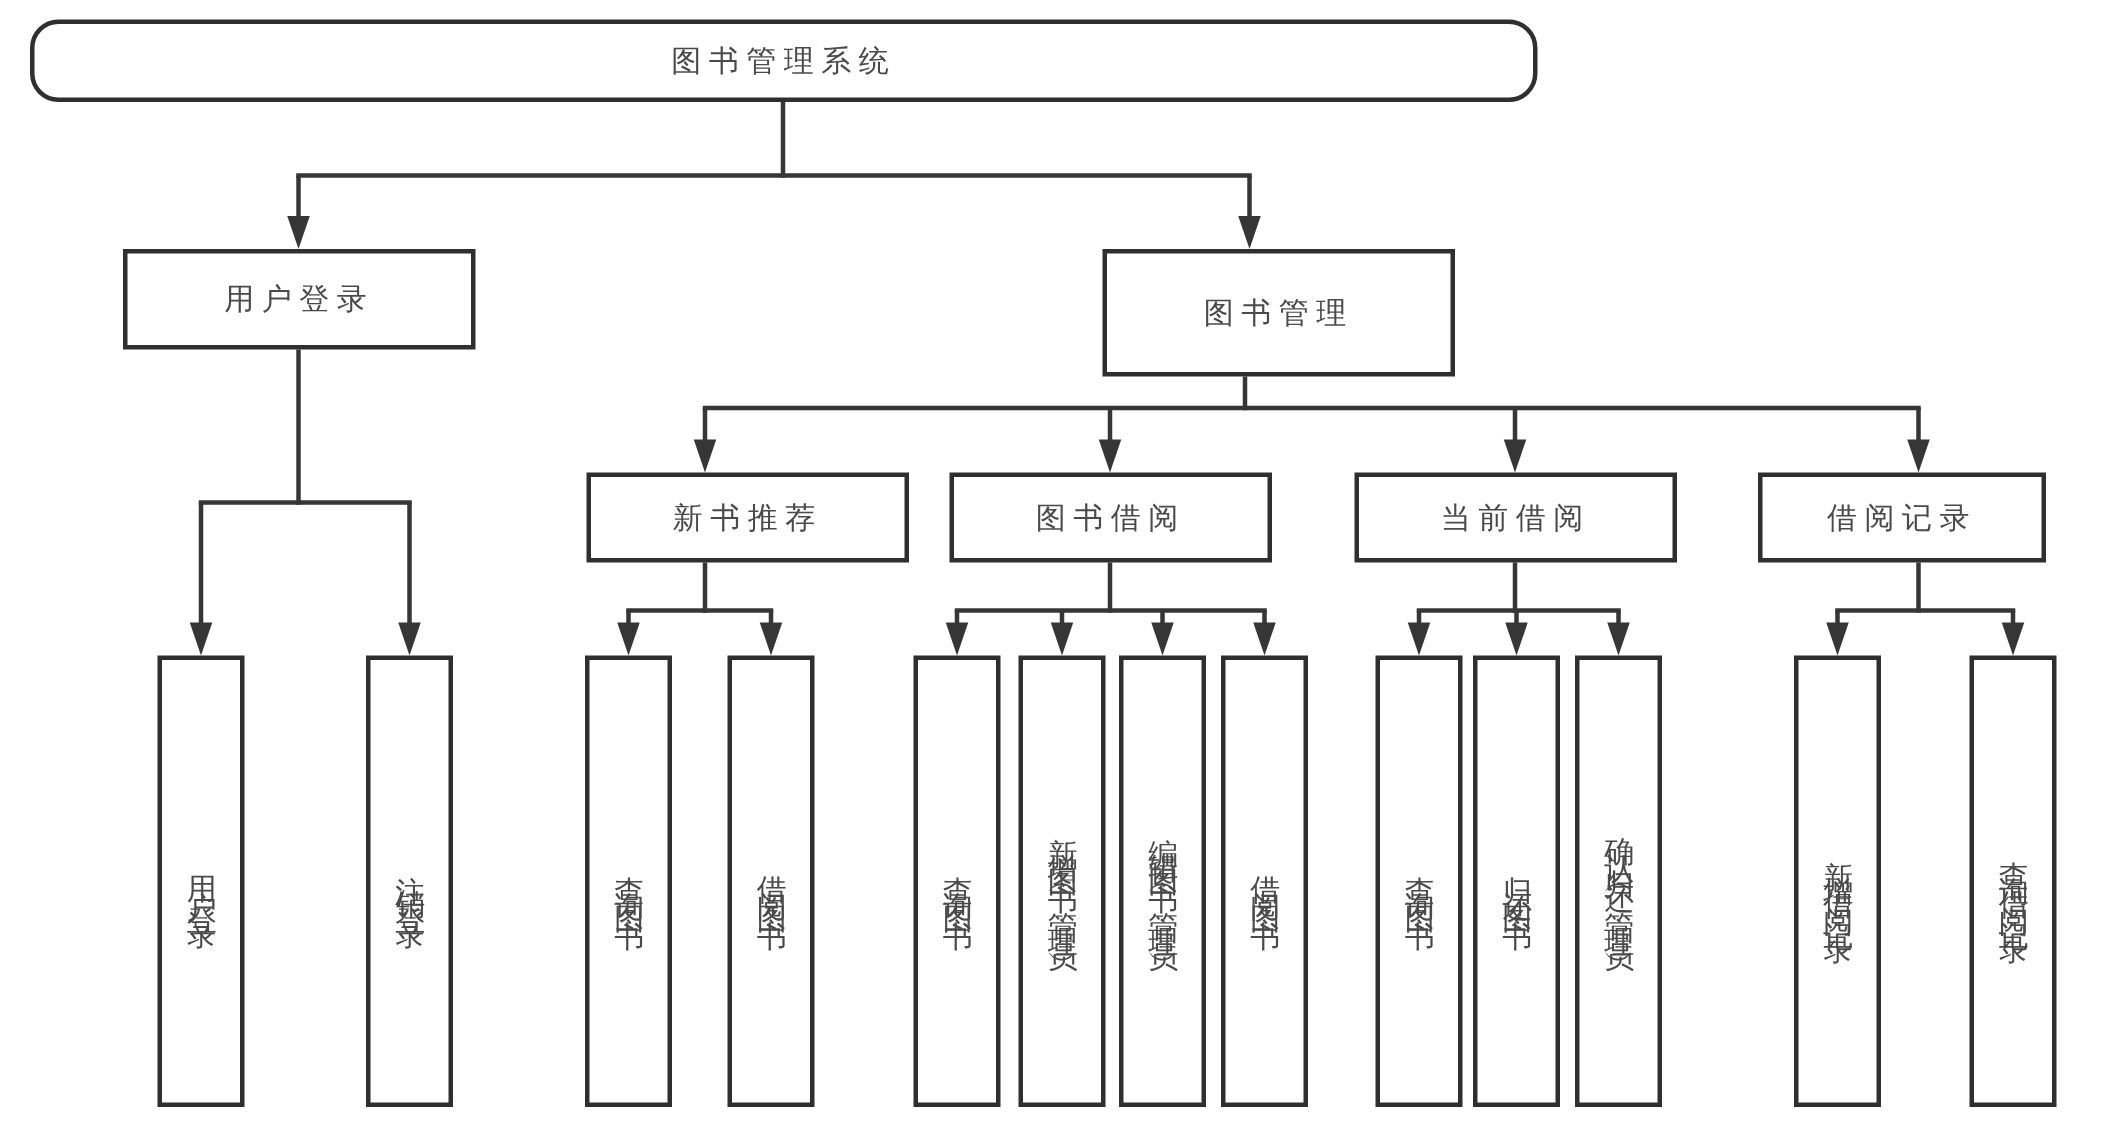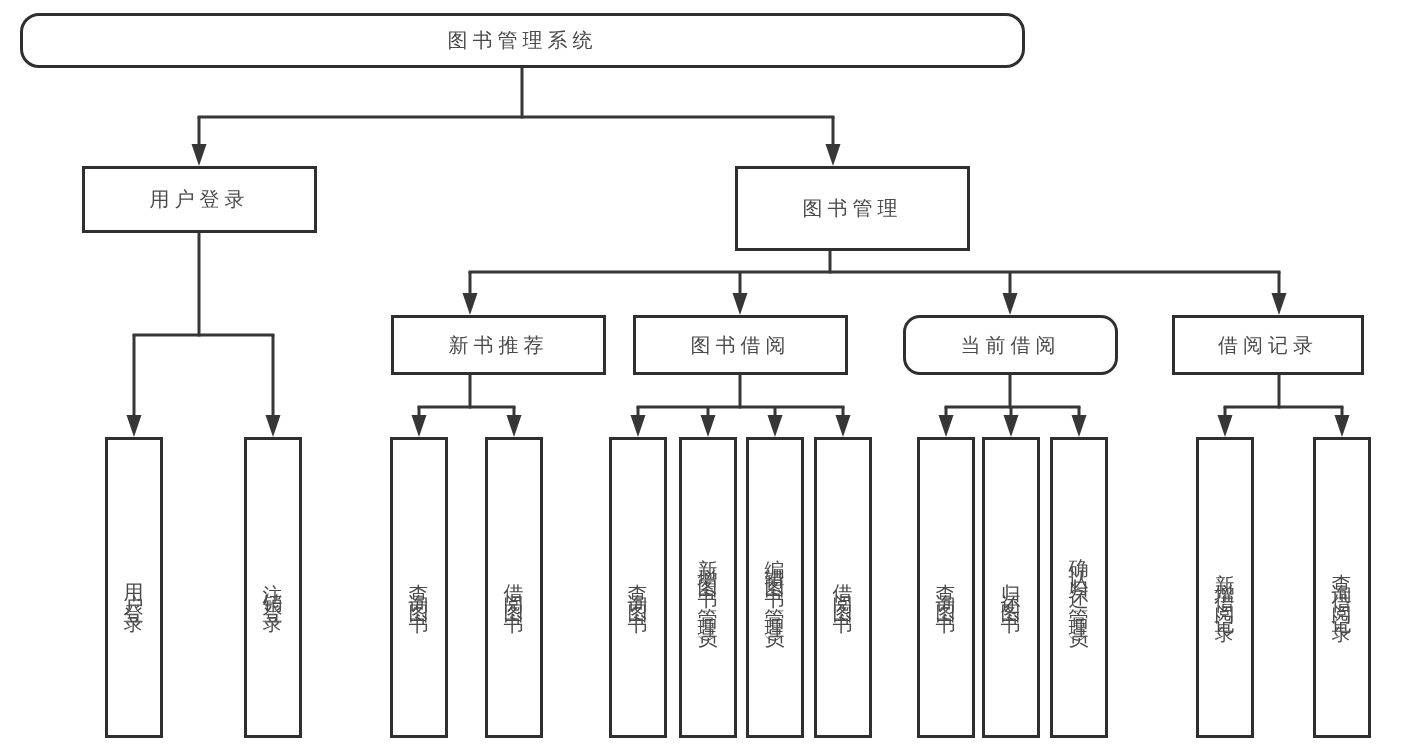--- a/index.html
+++ b/index.html
@@ -124,21 +124,21 @@
     <polygon points="1334.5,415 1349.5,415 1342,437"></polygon>
   </svg>
 
   <div class="node lvl-h" style="left:20px; top:13px; width:1005px; height:55px;border-radius:19px;">图书管理系统</div>
 
   <div class="node lvl-h" style="left:82px; top:166px; width:235px; height:67px;">用户登录</div>
   <div class="node lvl-h" style="left:735px; top:166px; width:235px; height:85px;">图书管理</div>
 
   <div class="node lvl-h" style="left:363px; top:315px; width:215px; height:60px;margin-left:28px;">新书推荐</div>
   <div class="node lvl-h" style="left:633px; top:315px; width:215px; height:60px;">图书借阅</div>
-  <div class="node lvl-h" style="left:903px; top:315px; width:215px; height:60px;border-radius:17px;">当前借阅</div>
+  <div class="node lvl-h" style="left:903px; top:315px; width:215px; height:60px;">当前借阅</div>
   <div class="node lvl-h" style="left:1172px; top:315px; width:192px; height:60px;">借阅记录</div>
 
   <div class="node lvl-v" style="left:105px; top:437px; width:58px; height:301px;">用户登录</div>
   <div class="node lvl-v" style="left:244px; top:437px; width:58px; height:301px;">注销登录</div>
 
   <div class="node lvl-v" style="left:390px; top:437px; width:58px; height:301px;">查询图书</div>
   <div class="node lvl-v" style="left:485px; top:437px; width:58px; height:301px;">借阅图书</div>
 
   <div class="node lvl-v" style="left:609px; top:437px; width:58px; height:301px;">查询图书</div>
   <div class="node lvl-v" style="left:679px; top:437px; width:58px; height:301px;">新增图书（管理员）</div>

